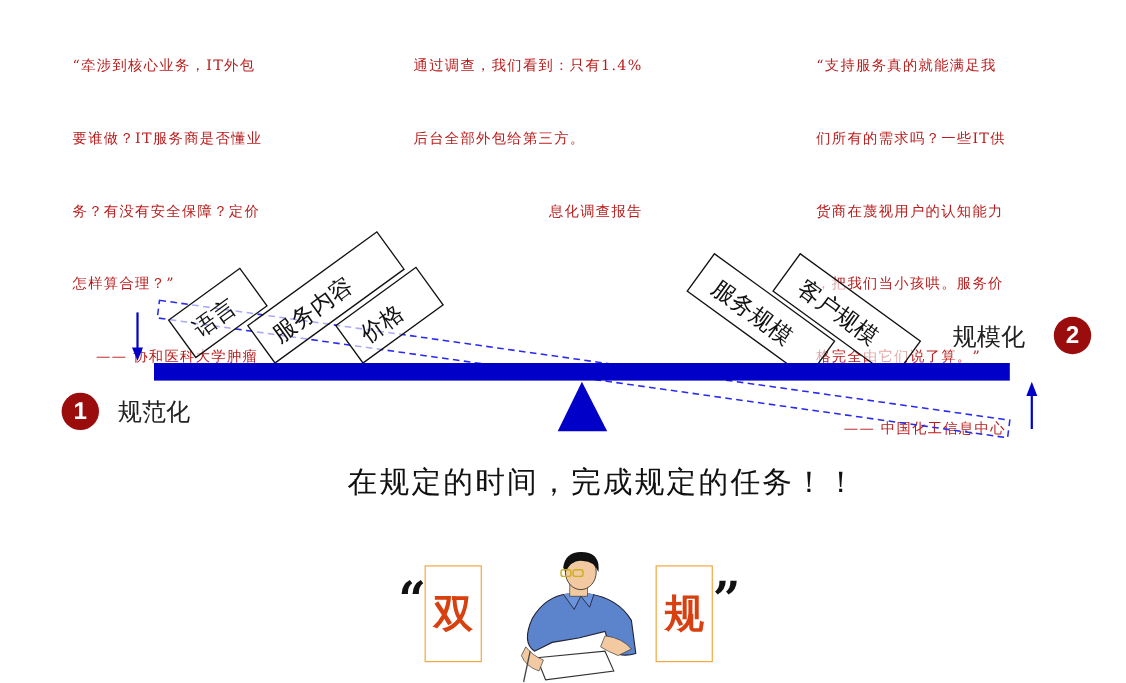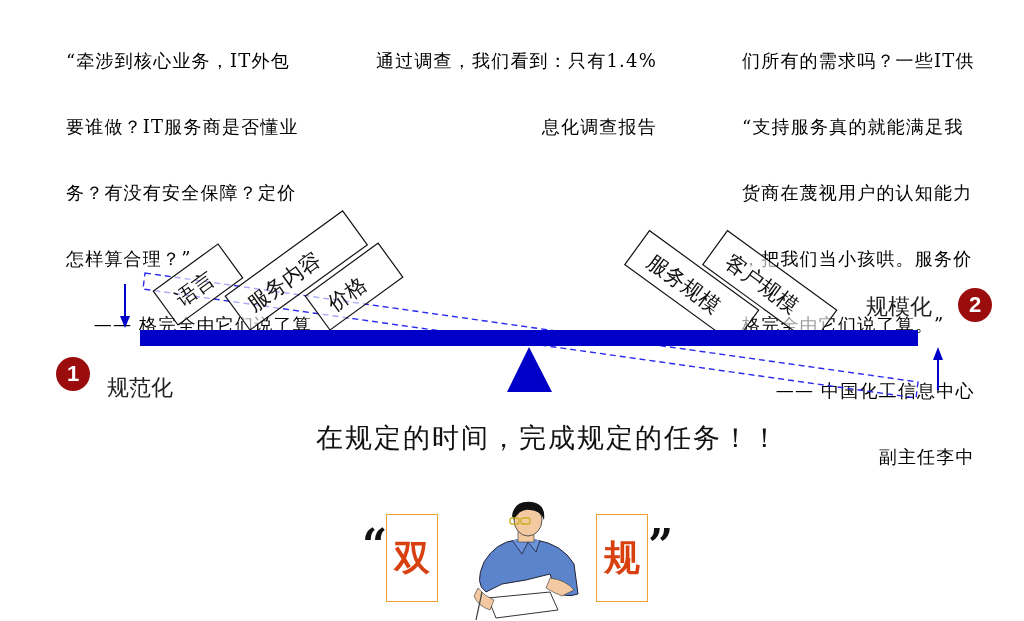--- a/index.html
+++ b/index.html
@@ -1,18 +1,18 @@
 <!DOCTYPE html>
 <html><head>
 <meta charset="utf-8">
 <style>
   html, body { margin: 0; padding: 0; background: #ffffff; }
   body { width: 1024px; height: 621px; position: relative; overflow: hidden;
          font-family: "DejaVu Serif", "Liberation Serif", serif; color: #111; }
-  .quote { position: absolute; font-size: 18px; line-height: 22px; letter-spacing: 1.2px; color: #000000; white-space: pre; }
+  .quote { position: absolute; font-size: 13px; line-height: 22px; letter-spacing: 1.2px; color: #b91c1c; white-space: pre; }
   .quote .src { display: block; }
   .q1 { left: 66px; top: 6px; }
   .q2 { left: 376px; top: 6px; }
   .q3 { left: 742px; top: 6px; }
   .right { text-align: right; }
   svg.diagram { position: absolute; left: 0; top: 0; }
   .block-text { font-family: "DejaVu Sans", "Liberation Sans", sans-serif; font-size: 21px; fill: #111; }
   .label { position: absolute; font-family: "DejaVu Sans", "Liberation Sans", sans-serif; font-size: 22px; color: #222; }
   .badge { position: absolute; width: 34px; height: 34px; border-radius: 50%; background: #9b0d0d;
            color: #fff; font-family: "Liberation Sans", "DejaVu Sans", sans-serif; font-weight: bold;
@@ -25,36 +25,36 @@
   .person { position: absolute; left: 466px; top: 500px; }
 </style>
 </head>
 <body>
 
 <div class="quote q1">
   <span class="src">“牵涉到核心业务，IT外包</span>
   <span class="src">要谁做？IT服务商是否懂业</span>
   <span class="src">务？有没有安全保障？定价</span>
   <span class="src">怎样算合理？”</span>
-  <span class="src">    —— 格完全由它们说了算</span>
+  <span class="src">    —— 协和医科大学肿瘤</span>
 </div>
 
 <div class="quote q2">
   <span class="src">通过调查，我们看到：只有1.4%</span>
+  <span class="src">后台全部外包给第三方。</span>
   <span class="src right">息化调查报告</span>
 </div>
 
 <div class="quote q3">
+  <span class="src">“支持服务真的就能满足我</span>
   <span class="src">们所有的需求吗？一些IT供</span>
-  <span class="src">“支持服务真的就能满足我</span>
   <span class="src">货商在蔑视用户的认知能力</span>
   <span class="src">，把我们当小孩哄。服务价</span>
   <span class="src">格完全由它们说了算。”</span>
   <span class="src right">—— 中国化工信息中心</span>
-  <span class="src right">副主任李中</span>
 </div>
 
 <svg class="diagram" width="1024" height="621" viewBox="0 0 1024 621">
 
   <polygon points="145,273 918,382 916,398 143,289" fill="none" stroke="#2a2aee" stroke-width="1.4" stroke-dasharray="6,4"></polygon>
 
   <g transform="translate(178,325) rotate(-36)">
     <rect x="0" y="-42" width="80" height="42" fill="#fff" fill-opacity="0.6" stroke="#111" stroke-width="1.2"></rect>
     <text class="block-text" x="14" y="-12">语言</text>
   </g>
@@ -85,21 +85,21 @@
     <polygon points="120,316 130,316 125,328" fill="#0000c8"></polygon>
   </g>
 
   <g>
     <line x1="938" y1="358" x2="938" y2="390" stroke="#0000c8" stroke-width="2"></line>
     <polygon points="933,360 943,360 938,347" fill="#0000c8"></polygon>
   </g>
 </svg>
 
 <div class="badge" style="left:56px; top:357px;">1</div>
-<div class="label" style="left:107px; top:373px;">规范化</div>
+<div class="label" style="left:107px; top:360px;">规范化</div>
 
 <div class="label" style="left:866px; top:292px;">规模化</div>
 <div class="badge" style="left:958px; top:288px;">2</div>
 
 <div class="motto">在规定的时间，完成规定的任务！！</div>
 
 <div class="big-quote" style="left:362px; top:520px;">“</div>
 <div class="char-box" style="left:386px; top:514px;">
   <span>双</span>
 </div>

